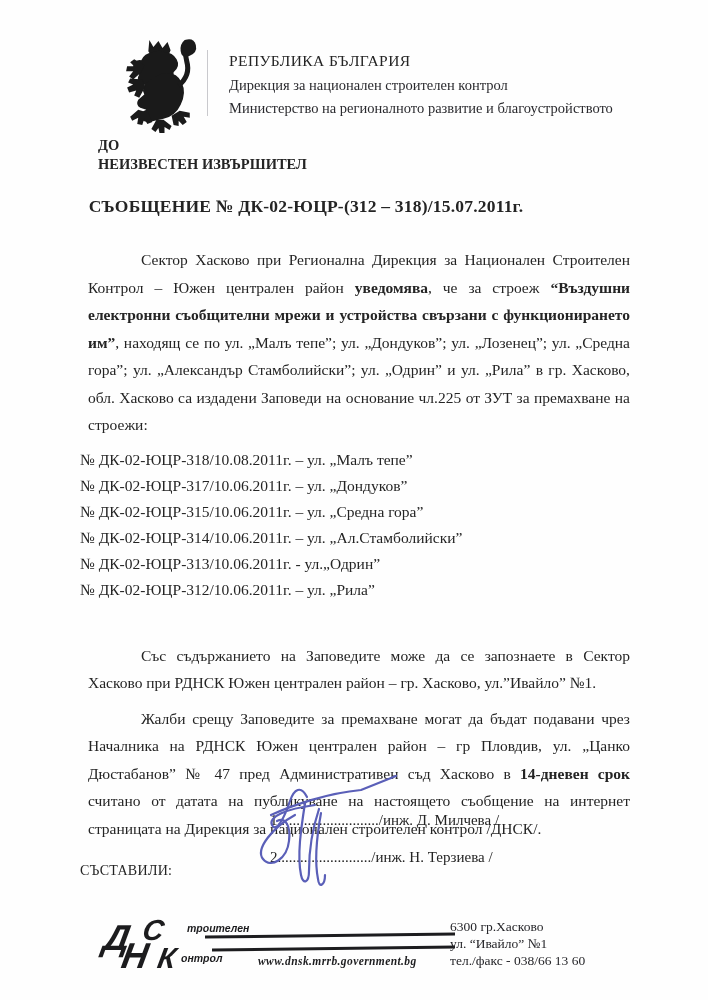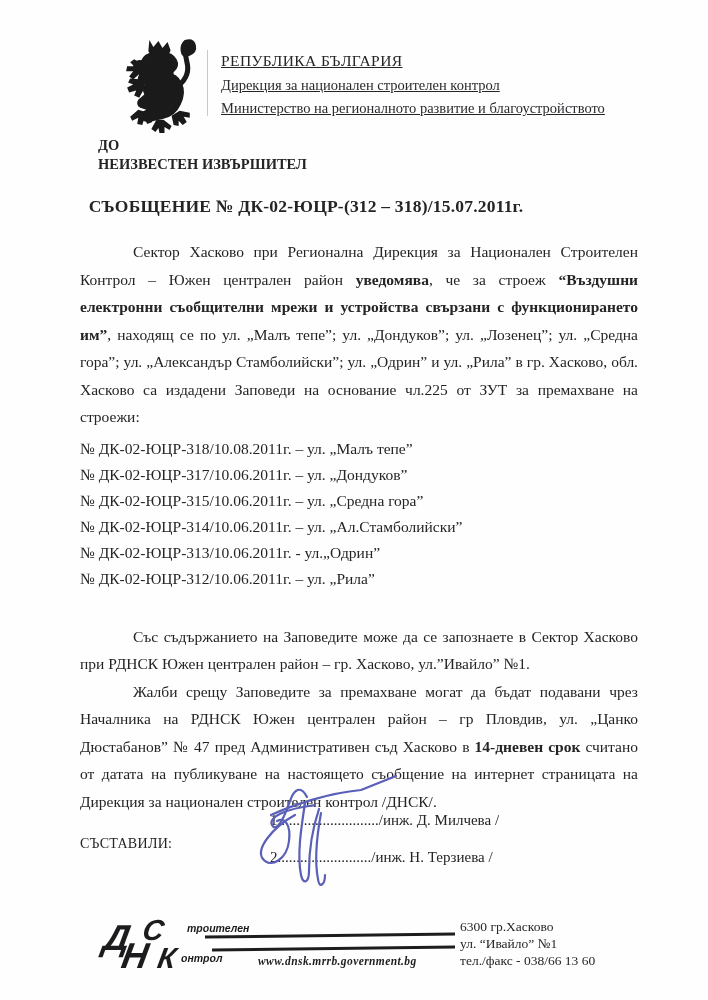--- a/index.html
+++ b/index.html
@@ -8,31 +8,31 @@
     position: relative;
     width: 708px; height: 1000px;
     background: #fefefe;
     font-family: "Liberation Serif", serif;
     color: #242424;
     overflow: hidden;
   }
   
   .coat { position:absolute; left:116px; top:36px; width:96px; height:98px; }
   .head-divider { position:absolute; left:207px; top:50px; width:1px; height:66px; background:#c9c9cd; }
-  .head-text { position:absolute; left:221px; top:52px; width:440px;text-decoration:underline; }
+  .head-text { position:absolute; left:229px; top:52px; width:440px; }
   .head-republic { font-size:15.5px; letter-spacing:0.4px; margin-bottom:7px; }
   .head-line { font-size:14.5px; margin-bottom:6px; color:#2a2a2e; }
   
   .recipient { position:absolute; left:98px; top:136px; font-weight:bold; font-size:14.5px; line-height:19px; }
   
   .doc-title { position:absolute; left:0; top:196px; width:612px; text-align:center;
     font-weight:bold; font-size:17.5px; letter-spacing:0.2px; }
   
   .body-block { position:absolute; left:80px; top:238px; width:558px; font-size:15.5px; }
-  .para { text-align:justify; text-indent:53px; line-height:27.5px; margin:0; }
+  .para { text-align:justify; text-indent:53px; line-height:27.5px; margin:8px; }
   .orders { margin:5px 0 15px 0; }
   .order-row { line-height:26px; white-space:nowrap; }
   .gap { height:16px; }
   .composed { margin-top:21px; font-size:14px; letter-spacing:0.3px; }
   
   .sign-block { position:absolute; left:270px; top:802px; font-size:15px; }
   .sign-row { line-height:37px; white-space:nowrap; }
   .sign-svg { position:absolute; left:243px; top:763px; width:175px; height:140px; pointer-events:none; }
   
   .footer { position:absolute; left:0; top:908px; width:708px; height:92px; }
@@ -44,21 +44,21 @@
   .logo-k  { left:158px; top:36px;  font-size:29px; }
   .logo-small { position:absolute; font-family:"Liberation Sans", sans-serif; font-weight:bold;
     font-style:italic; font-size:10.5px; color:#1c1c1e; }
   .logo-stroitelen { left:178px; top:14px;margin-left:9px; }
   .logo-ontrol     { left:181px; top:44px; }
   .rule { position:absolute; height:3px; background:#1d1d1f; transform:rotate(-0.7deg); }
   .rule-1 { left:205px; top:26px; width:250px; }
   .rule-2 { left:212px; top:39px; width:243px; }
   .website { position:absolute; left:258px; top:47px; font-weight:bold; font-size:11.5px;
     letter-spacing:0.4px; color:#1e1e20;font-style:italic; }
-  .address { position:absolute; left:460px; top:10px; font-size:13.5px; line-height:17px; color:#26262a; }
+  .address { position:absolute; left:450px; top:10px; font-size:13.5px; line-height:17px; color:#26262a; }
 </style>
 </head>
 <body>
 
 <div class="page">
 
   <svg class="coat" viewBox="0 0 95 95" aria-hidden="true">
     <g fill="#1a1a1a" stroke="none">
 
       <path d="M33 3 l4 7 5 -6 4 7 5 -6 3 8 -2 5 -17 1 -3 -5 z"></path>

